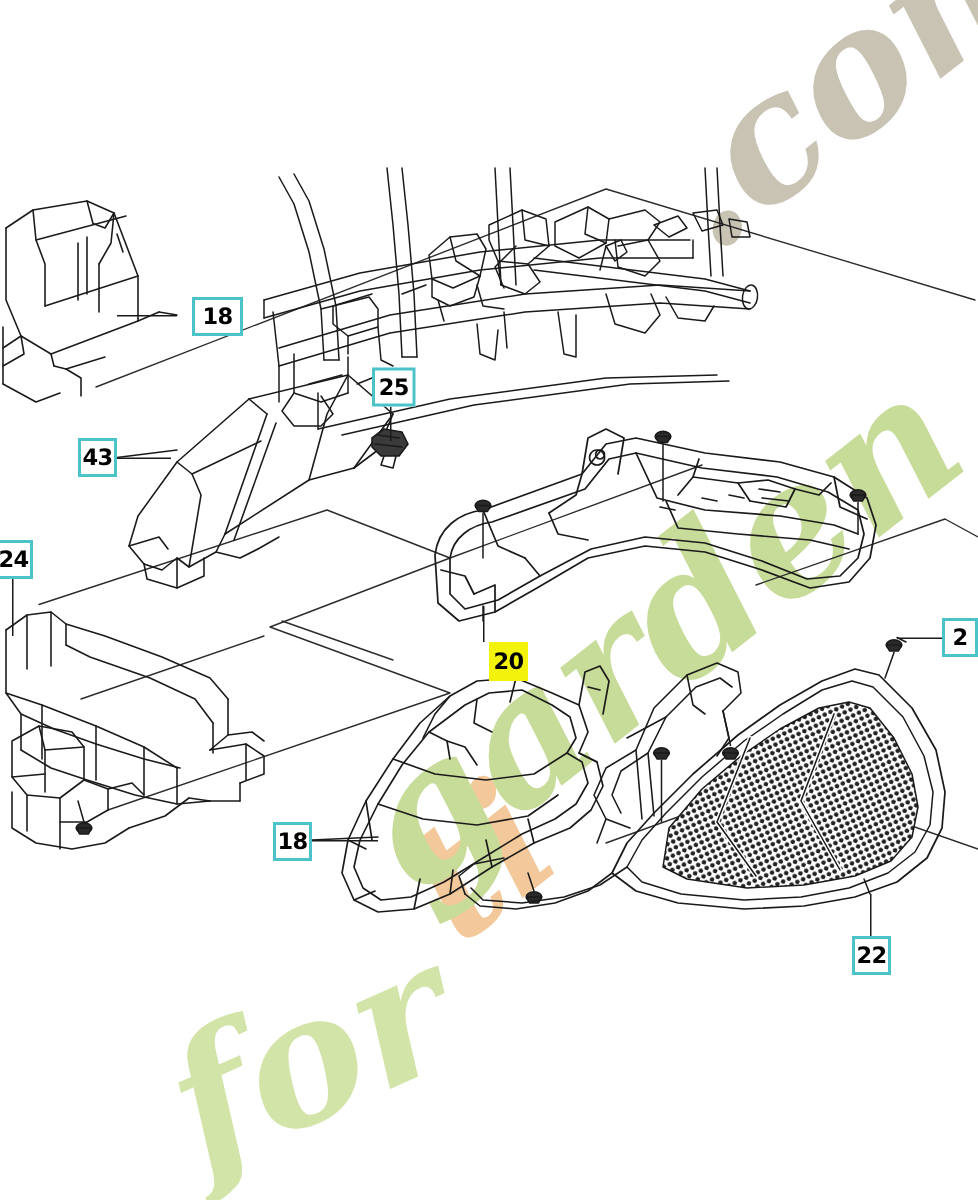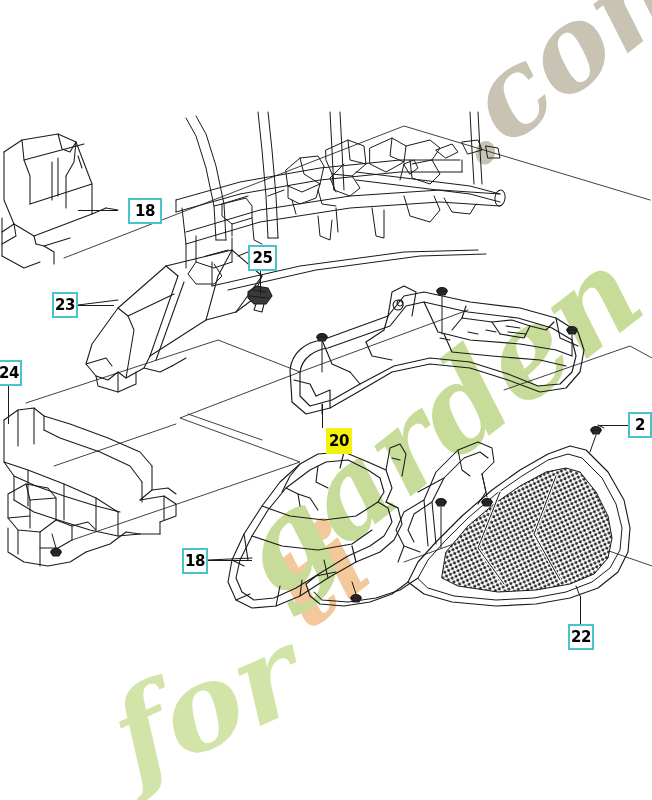--- a/index.html
+++ b/index.html
@@ -433,21 +433,21 @@
         <path d="M56 548 L52 534" stroke-width="1"></path>
       </g>
 
     </g>
   </svg>
 
   <div class="leader" style="left:78px;top:210px;width:40px;height:1px;"></div>
   <div class="callout" style="left:128px;top:198px;width:34px;height:26px;">18</div>
 
   <div class="leader" style="left:78px;top:305px;width:36px;height:1px;"></div>
-  <div class="callout" style="left:52px;top:292px;width:26px;height:26px;">23</div>
+  <div class="callout" style="left:52px;top:292px;width:26px;height:26px;">43</div>
 
   <div class="leader" style="left:260px;top:271px;width:1px;height:23px;"></div>
   <div class="callout" style="left:248px;top:245px;width:29px;height:26px;">25</div>
 
   <div class="leader" style="left:8px;top:386px;width:1px;height:38px;"></div>
   <div class="callout" style="left:-4px;top:360px;width:26px;height:26px;">24</div>
 
   <div class="leader" style="left:598px;top:425px;width:30px;height:1px;"></div>
   <div class="callout" style="left:628px;top:412px;width:24px;height:26px;">2</div>
 

